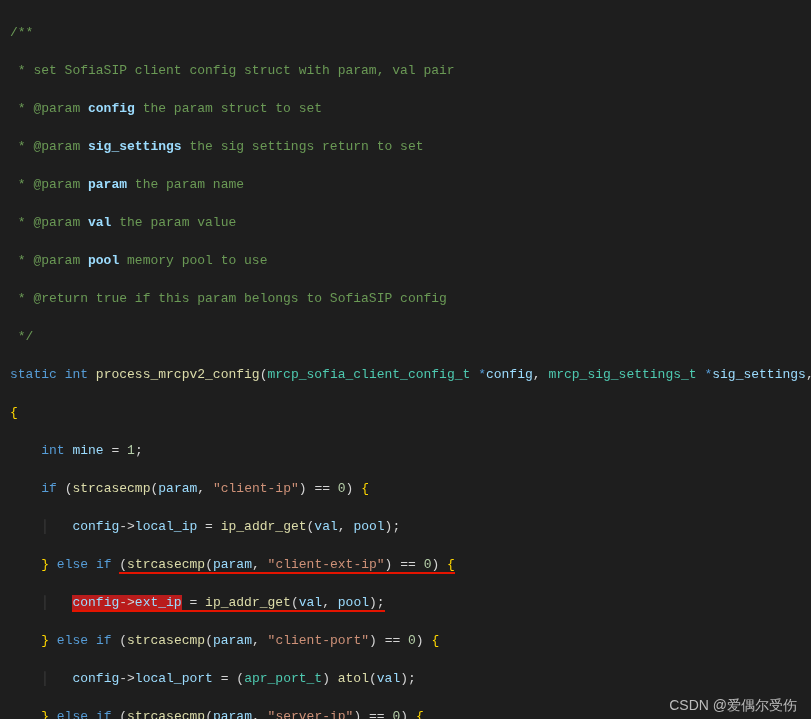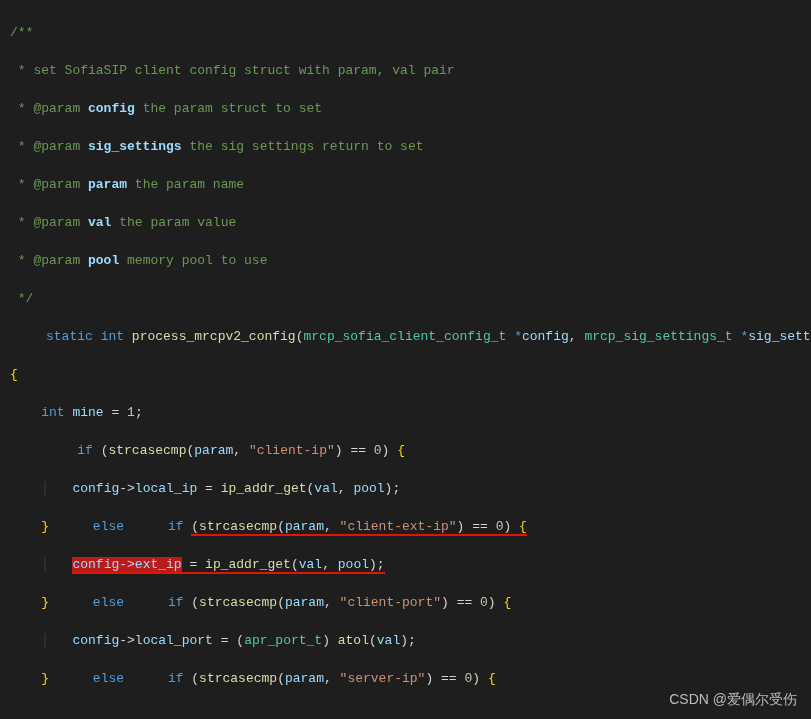--- a/index.html
+++ b/index.html
@@ -12,60 +12,61 @@
   width: 811px;
   height: 719px;
   overflow: hidden;
   position: relative;
 }
 .code-container {
   padding: 4px 0 4px 10px;
   white-space: pre;
 }
 .comment { color: #6a9955; }
-.keyword { color: #569cd6; margin-left: 36px; }
+.keyword { color: #569cd6; }
 .type { color: #569cd6; }
 .funcname { color: #dcdcaa; }
 .typename { color: #4ec9b0; }
 .string { color: #ce9178; }
 .number { color: #b5cea8; }
 .param { color: #9cdcfe; }
 .paramname { color: #9cdcfe; font-weight: bold; }
 .ptr { color: #569cd6; }
 .op { color: #d4d4d4; }
 .punc { color: #d4d4d4; }
 .brace { color: #ffd700; }
 .guide { color: #404040; }
 .highlight-sel {
   background: #b91c1c;
 }
 .underline-red {
   border-bottom: 2px solid #e51400;
 }
 .watermark {
   position: absolute;
-  bottom: 10px;
+  bottom: 4px;
   right: 14px;
   color: #cccccc;
   font-family: Arial, sans-serif;
   font-size: 14px;
   opacity: 0.9;
 }
 </style>
 </head>
 <body>
 
 <div class="code-container">
 <div><span class="comment">/**</span></div>
 <div><span class="comment"> * set SofiaSIP client config struct with param, val pair</span></div>
 <div><span class="comment"> * @param </span><span class="comment paramname">config</span><span class="comment"> the param struct to set</span></div>
 <div><span class="comment"> * @param </span><span class="comment paramname">sig_settings</span><span class="comment"> the sig settings return to set</span></div>
 <div><span class="comment"> * @param </span><span class="comment paramname">param</span><span class="comment"> the param name</span></div>
 <div><span class="comment"> * @param </span><span class="comment paramname">val</span><span class="comment"> the param value</span></div>
 <div><span class="comment"> * @param </span><span class="comment paramname">pool</span><span class="comment"> memory pool to use</span></div>
+<div><span class="comment"> * @return </span><span class="comment">true if this param belongs to SofiaSIP config</span></div>
 <div><span class="comment"> */</span></div>
 <div><span class="keyword">static</span> <span class="type">int</span> <span class="funcname">process_mrcpv2_config</span><span class="punc">(</span><span class="typename">mrcp_sofia_client_config_t</span> <span class="ptr">*</span><span class="param">config</span><span class="punc">,</span> <span class="typename">mrcp_sig_settings_t</span> <span class="ptr">*</span><span class="param">sig_settings</span><span class="punc">,</span></div>
 <div><span class="brace">{</span></div>
 <div>    <span class="type">int</span> <span class="param">mine</span> <span class="op">=</span> <span class="number">1</span><span class="punc">;</span></div>
 <div>    <span class="keyword">if</span> <span class="punc">(</span><span class="funcname">strcasecmp</span><span class="punc">(</span><span class="param">param</span><span class="punc">,</span> <span class="string">"client-ip"</span><span class="punc">)</span> <span class="op">==</span> <span class="number">0</span><span class="punc">)</span> <span class="brace">{</span></div>
 <div>    <span class="guide">│</span>   <span class="param">config</span><span class="op">-&gt;</span><span class="param">local_ip</span> <span class="op">=</span> <span class="funcname">ip_addr_get</span><span class="punc">(</span><span class="param">val</span><span class="punc">,</span> <span class="param">pool</span><span class="punc">)</span><span class="punc">;</span></div>
 <div>    <span class="brace">}</span> <span class="keyword">else</span> <span class="keyword">if</span> <span class="underline-red"><span class="punc">(</span><span class="funcname">strcasecmp</span><span class="punc">(</span><span class="param">param</span><span class="punc">,</span> <span class="string">"client-ext-ip"</span><span class="punc">)</span> <span class="op">==</span> <span class="number">0</span><span class="punc">)</span> <span class="brace">{</span></span></div>
 <div>    <span class="guide">│</span>   <span class="underline-red"><span class="highlight-sel"><span class="param">config</span><span class="op">-&gt;</span><span class="param">ext_ip</span></span> <span class="op">=</span> <span class="funcname">ip_addr_get</span><span class="punc">(</span><span class="param">val</span><span class="punc">,</span> <span class="param">pool</span><span class="punc">)</span><span class="punc">;</span></span></div>
 <div>    <span class="brace">}</span> <span class="keyword">else</span> <span class="keyword">if</span> <span class="punc">(</span><span class="funcname">strcasecmp</span><span class="punc">(</span><span class="param">param</span><span class="punc">,</span> <span class="string">"client-port"</span><span class="punc">)</span> <span class="op">==</span> <span class="number">0</span><span class="punc">)</span> <span class="brace">{</span></div>
 <div>    <span class="guide">│</span>   <span class="param">config</span><span class="op">-&gt;</span><span class="param">local_port</span> <span class="op">=</span> <span class="punc">(</span><span class="typename">apr_port_t</span><span class="punc">)</span> <span class="funcname">atol</span><span class="punc">(</span><span class="param">val</span><span class="punc">)</span><span class="punc">;</span></div>

